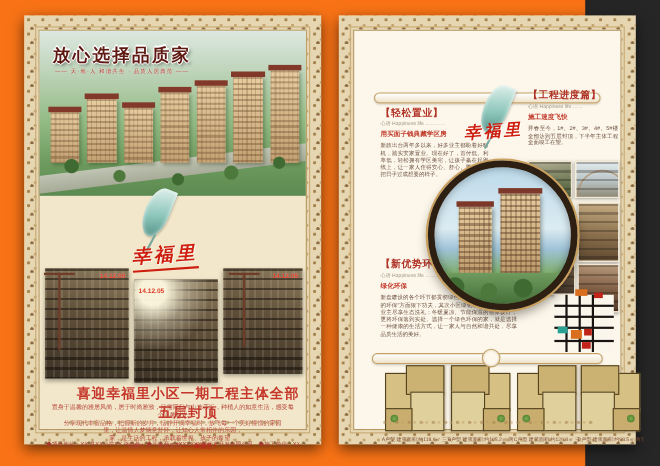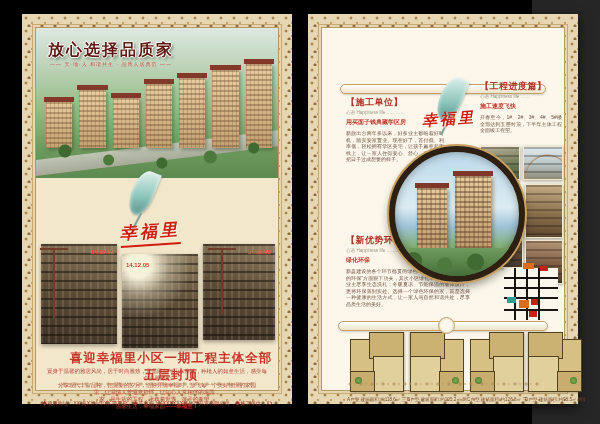--- a/index.html
+++ b/index.html
@@ -1,18 +1,18 @@
 <!DOCTYPE html>
 <html><head>
 <meta charset="utf-8">
 <style>
   html,body{margin:0;padding:0;}
   body{width:600px;height:424px;background:#262626;overflow:hidden;
        font-family:"Liberation Sans",sans-serif;}
-  .canvas{position:relative;width:532px;height:424px;background:#000000;}
+  .canvas{position:relative;width:532px;height:424px;background:#f97316;}
 
   
   .page{position:absolute;top:14px;width:270px;height:390px;
         box-shadow:0 4px 12px rgba(0,0,0,.6);}
   .lace{position:absolute;inset:0;background:
       radial-gradient(circle 2px at 4px 4px,#a5834e 1.2px,transparent 1.7px),
       radial-gradient(circle 2px at 10px 9px,#c0a06a 1px,transparent 1.5px),
       radial-gradient(circle 2.4px at 7px 12px,#8d6c42 1.3px,transparent 1.8px),
       #e6d7b2;
       background-size:13px 13px;}
@@ -224,21 +224,21 @@
     <div class="panel">
 
       <div class="pill" style="left:18px;right:18px;top:56px;"></div>
 
       <div class="feather fR">
           <i></i>
         </div>
       <div class="script sR">幸福里</div>
 
       <div class="sec" style="left:24px;top:68px;width:98px;">
-        <div class="h">【施工单位】</div>
+        <div class="h">【轻松置业】</div>
         <div class="sub">心语 Happiness life …………</div>
         <div class="lead">用买面子钱典藏学区房</div>
         <div class="bd">新政出台两年多以来，好多业主都盼着好时机，踏实安家置业。现在好了，首付低、利率低，轻松拥有学区美宅，让孩子赢在起跑线上，让一家人住得安心、舒心、更放心，把日子过成想要的样子。</div>
       </div>
 
 
       <div class="sec" style="left:24px;top:206px;width:124px;">
         <div class="h">【新优势环保住宅】</div>
         <div class="sub">心语 Happiness life ………</div>
         <div class="lead">绿化环保</div>

